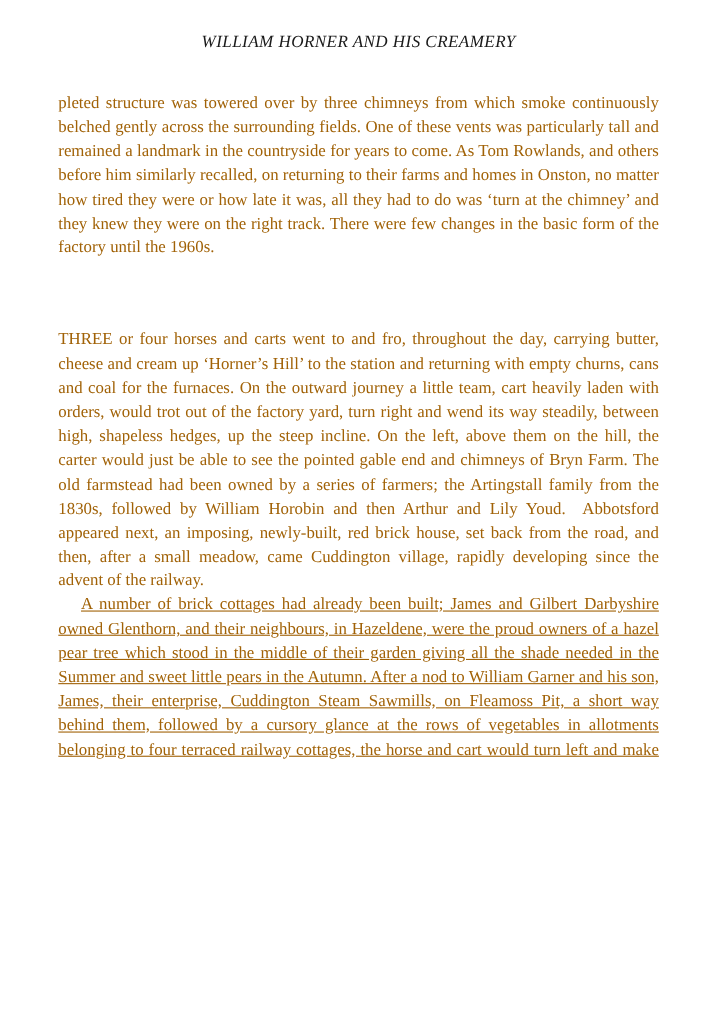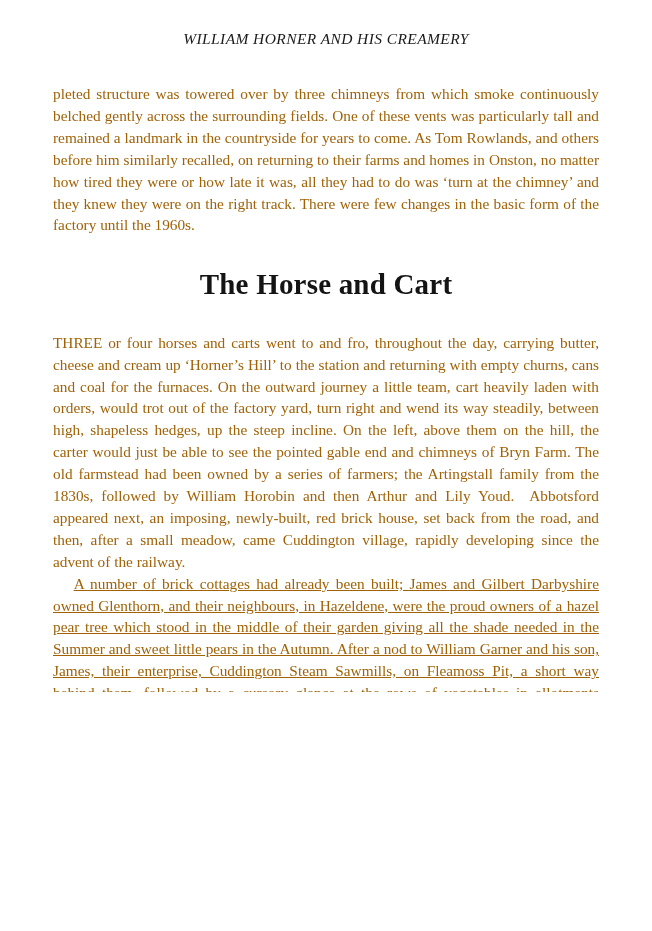--- a/index.html
+++ b/index.html
@@ -84,21 +84,20 @@
 <div class="page">
 
   <div class="running-head">WILLIAM HORNER AND HIS CREAMERY</div>
 
   <div class="textblock">
 
     <p class="body-para no-indent">pleted structure was towered over by three chimneys from which smoke continuously belched gently across the surrounding fields. One of these vents was particularly tall and remained a landmark in the countryside for years to come. As Tom Rowlands, and others before him similarly recalled, on returning to their farms and homes in Onston, no matter how tired they were or how late it was, all they had to do was ‘turn at the chimney’ and they knew they were on the right track. There were few changes in the basic form of the factory until the 1960s.</p>
 
     <div class="gap-before-heading"></div>
 
-    <h1 class="chapter-heading">The Horse and Cart</h1>
 
     <div class="gap-after-heading"></div>
 
     <p class="body-para no-indent">THREE or four horses and carts went to and fro, throughout the day, carrying butter, cheese and cream up ‘Horner’s Hill’ to the station and returning with empty churns, cans and coal for the furnaces. On the outward journey a little team, cart heavily laden with orders, would trot out of the factory yard, turn right and wend its way steadily, between high, shapeless hedges, up the steep incline. On the left, above them on the hill, the carter would just be able to see the pointed gable end and chimneys of Bryn Farm. The old farmstead had been owned by a series of farmers; the Artingstall family from the 1830s, followed by William Horobin and then Arthur and Lily Youd.&nbsp; Abbotsford appeared next, an imposing, newly-built, red brick house, set back from the road, and then, after a small meadow, came Cuddington village, rapidly developing since the advent of the railway.</p>
 
     <p class="body-para indent">A number of brick cottages had already been built; James and Gilbert Darbyshire owned Glenthorn, and their neighbours, in Hazeldene, were the proud owners of a hazel pear tree which stood in the middle of their garden giving all the shade needed in the Summer and sweet little pears in the Autumn. After a nod to William Garner and his son, James, their enterprise, Cuddington Steam Sawmills, on Fleamoss Pit, a short way behind them, followed by a cursory glance at the rows of vegetables in allotments belonging to four terraced railway cottages, the horse and cart would turn left and make its way, faster now, as it was down hill, to the bustle of the station yard.</p>
 
 
   </div>
 

